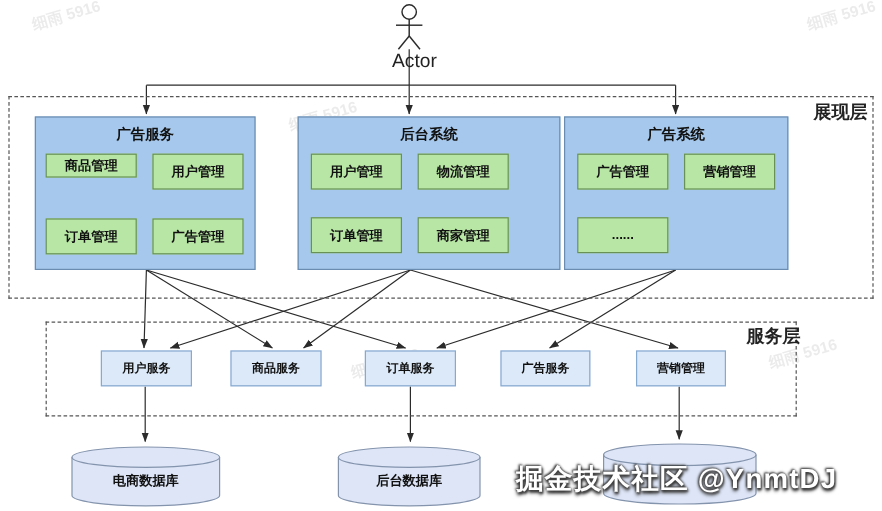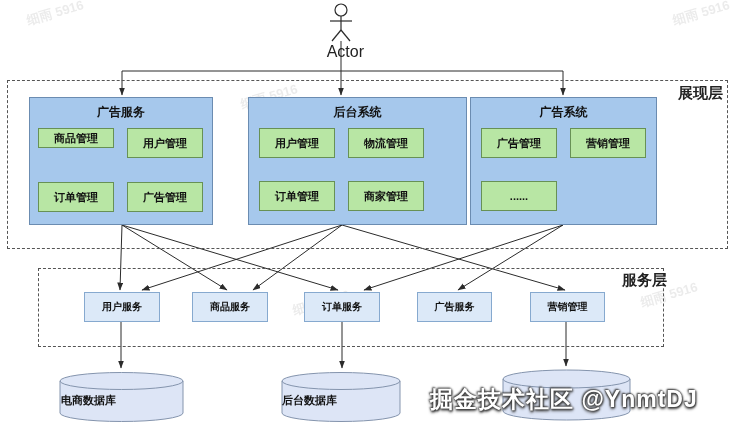--- a/index.html
+++ b/index.html
@@ -35,21 +35,21 @@
     font-size:11px;font-weight:600;color:#111;
   }
   .service{
     position:absolute;background:var(--service-fill);
     border:1px solid var(--service-border);box-sizing:border-box;
     display:flex;align-items:center;justify-content:center;
     font-size:10px;font-weight:600;color:#111;
     width:76px;height:30px;
   }
   .db-label{
-    position:absolute;text-align:left;font-size:11px;font-weight:600;color:#111;
+    position:absolute;text-align:center;font-size:11px;font-weight:600;color:#111;
   }
   .actor-label{
     position:absolute;left:318px;top:43px;width:46px;text-align:right;
     font-size:16px;color:#222;
   }
   .tile-wm{
     position:absolute;font-size:13px;font-weight:700;color:#b9b9b9;opacity:.28;
     transform:rotate(-16deg);white-space:nowrap;pointer-events:none;
   }
   .big-wm{

